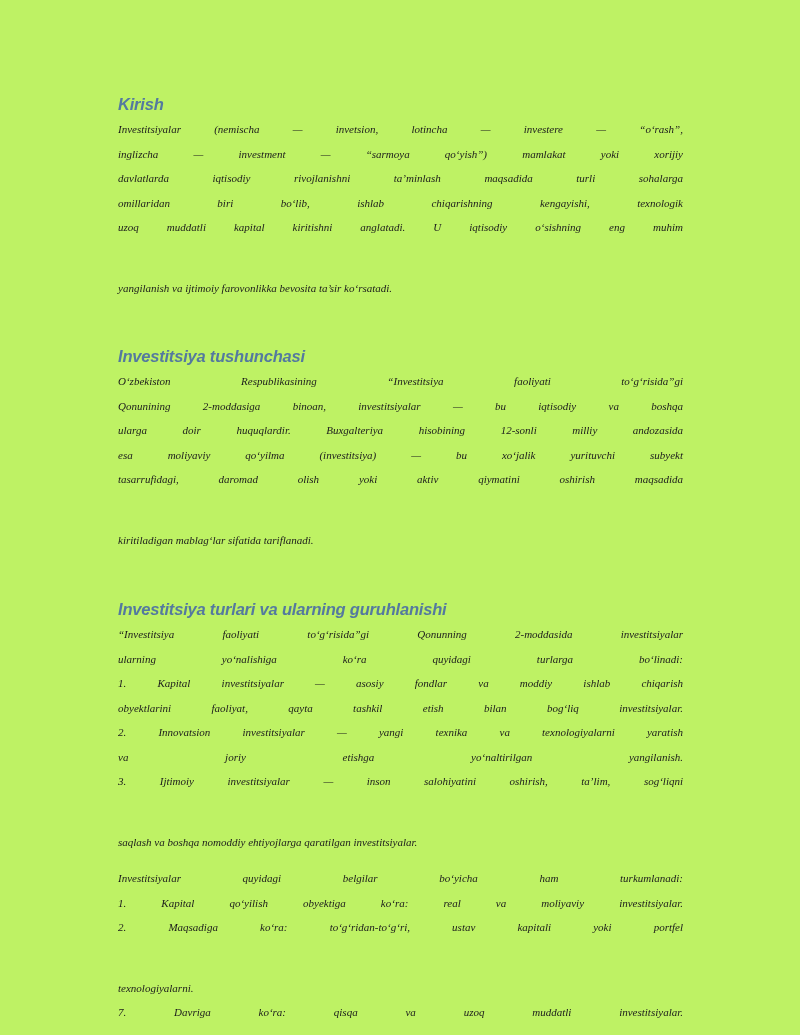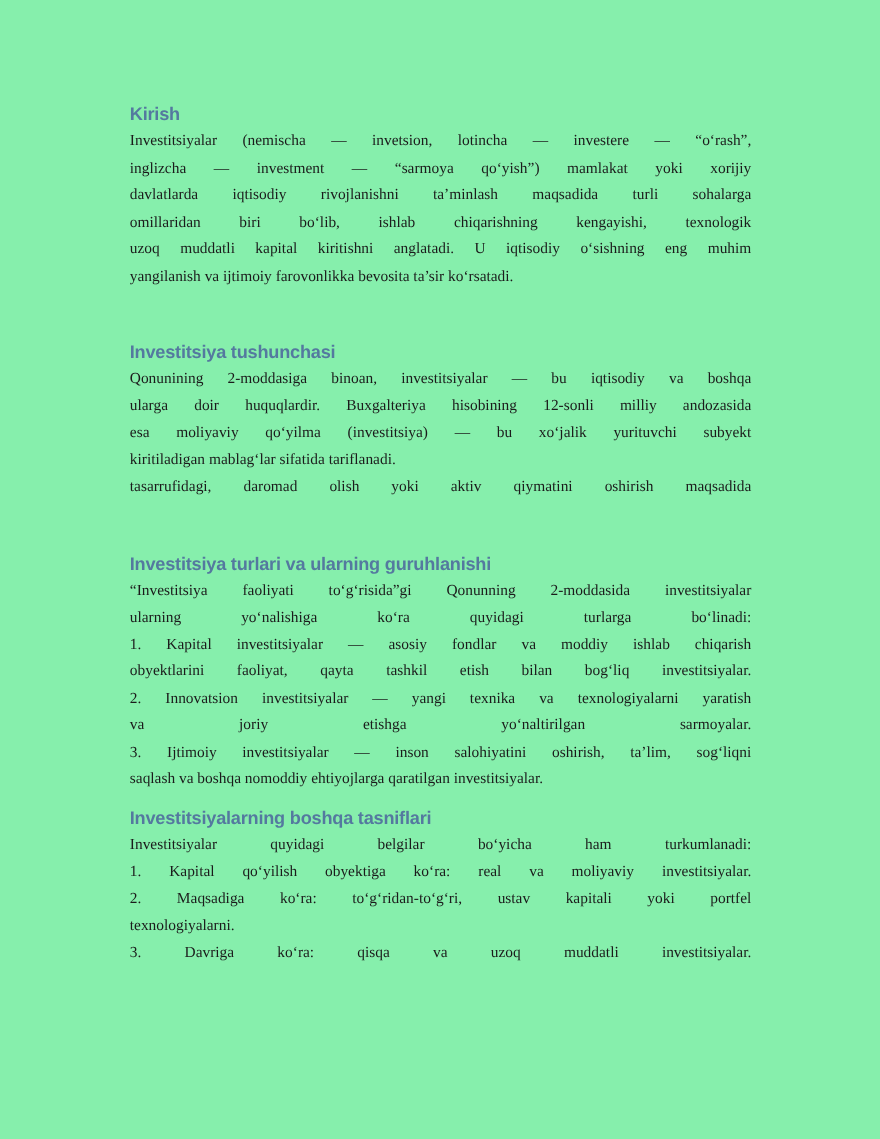--- a/index.html
+++ b/index.html
@@ -4,23 +4,24 @@
 <style>
   html, body {
     margin: 0;
     padding: 0;
     background: #fdfdfd;
   }
   .page {
     position: relative;
     width: 800px;
     height: 1035px;
-    background: #86efac;
+    background: #bef264;
     overflow: hidden;
     font-family: "Liberation Serif", serif;
+    font-style: italic;
   }
   .content {
     position: absolute;
     left: 118px;
     top: 94px;
     width: 565px;
   }
   .sec { margin: 0; }
   .sec-2 { margin-top: 46px; }
   .sec-3 { margin-top: 47px; }
@@ -29,34 +30,35 @@
     margin: 0 0 3px 0;
     font-family: "Liberation Sans", sans-serif;
     font-weight: 700;
     font-size: 16.5px;
     line-height: 20px;
     letter-spacing: -0.2px;
     color: #54799f;
   }
   .para { margin: 0; }
   .ln {
-    font-size: 14px;
+    font-size: 11px;
     line-height: 24.5px;
     color: #1b1b1b;
     text-align: justify;
     text-justify: inter-word;
     width: 565px;
   }
   .ln.j {
     text-align-last: justify;
     -moz-text-align-last: justify;
   }
   .ln.e {
     text-align: left;
     text-align-last: left;
+    margin-top: 36px;
   }
 </style>
 </head>
 <body>
 
 <div class="page">
   <div class="content">
 
     <section class="sec sec-1">
       <h2 class="hd">Kirish</h2>
@@ -66,47 +68,47 @@
         <div class="ln j">davlatlarda iqtisodiy rivojlanishni ta’minlash maqsadida turli sohalarga</div>
         <div class="ln j">omillaridan biri boʻlib, ishlab chiqarishning kengayishi, texnologik</div>
         <div class="ln j">uzoq muddatli kapital kiritishni anglatadi. U iqtisodiy oʻsishning eng muhim</div>
         <div class="ln e">yangilanish va ijtimoiy farovonlikka bevosita ta’sir koʻrsatadi.</div>
       </div>
     </section>
 
     <section class="sec sec-2">
       <h2 class="hd">Investitsiya tushunchasi</h2>
       <div class="para">
+        <div class="ln j">Oʻzbekiston Respublikasining “Investitsiya faoliyati toʻgʻrisida”gi</div>
         <div class="ln j">Qonunining 2-moddasiga binoan, investitsiyalar — bu iqtisodiy va boshqa</div>
         <div class="ln j">ularga doir huquqlardir. Buxgalteriya hisobining 12-sonli milliy andozasida</div>
         <div class="ln j">esa moliyaviy qoʻyilma (investitsiya) — bu xoʻjalik yurituvchi subyekt</div>
+        <div class="ln j">tasarrufidagi, daromad olish yoki aktiv qiymatini oshirish maqsadida</div>
         <div class="ln e">kiritiladigan mablagʻlar sifatida tariflanadi.</div>
-        <div class="ln j">tasarrufidagi, daromad olish yoki aktiv qiymatini oshirish maqsadida</div>
       </div>
     </section>
 
     <section class="sec sec-3">
       <h2 class="hd">Investitsiya turlari va ularning guruhlanishi</h2>
       <div class="para">
         <div class="ln j">“Investitsiya faoliyati toʻgʻrisida”gi Qonunning 2-moddasida investitsiyalar</div>
         <div class="ln j">ularning yoʻnalishiga koʻra quyidagi turlarga boʻlinadi:</div>
         <div class="ln j">1. Kapital investitsiyalar — asosiy fondlar va moddiy ishlab chiqarish</div>
         <div class="ln j">obyektlarini faoliyat, qayta tashkil etish bilan bogʻliq investitsiyalar.</div>
         <div class="ln j">2. Innovatsion investitsiyalar — yangi texnika va texnologiyalarni yaratish</div>
-        <div class="ln j">va joriy etishga yoʻnaltirilgan sarmoyalar.</div>
+        <div class="ln j">va joriy etishga yoʻnaltirilgan yangilanish.</div>
         <div class="ln j">3. Ijtimoiy investitsiyalar — inson salohiyatini oshirish, ta’lim, sogʻliqni</div>
         <div class="ln e">saqlash va boshqa nomoddiy ehtiyojlarga qaratilgan investitsiyalar.</div>
       </div>
     </section>
 
     <section class="sec sec-4">
-      <h2 class="hd">Investitsiyalarning boshqa tasniflari</h2>
       <div class="para">
         <div class="ln j">Investitsiyalar quyidagi belgilar boʻyicha ham turkumlanadi:</div>
         <div class="ln j">1. Kapital qoʻyilish obyektiga koʻra: real va moliyaviy investitsiyalar.</div>
         <div class="ln j">2. Maqsadiga koʻra: toʻgʻridan-toʻgʻri, ustav kapitali yoki portfel</div>
         <div class="ln e">texnologiyalarni.</div>
-        <div class="ln j">3. Davriga koʻra: qisqa va uzoq muddatli investitsiyalar.</div>
+        <div class="ln j">7. Davriga koʻra: qisqa va uzoq muddatli investitsiyalar.</div>
       </div>
     </section>
 
   </div>
 </div>
 
 </body></html>

